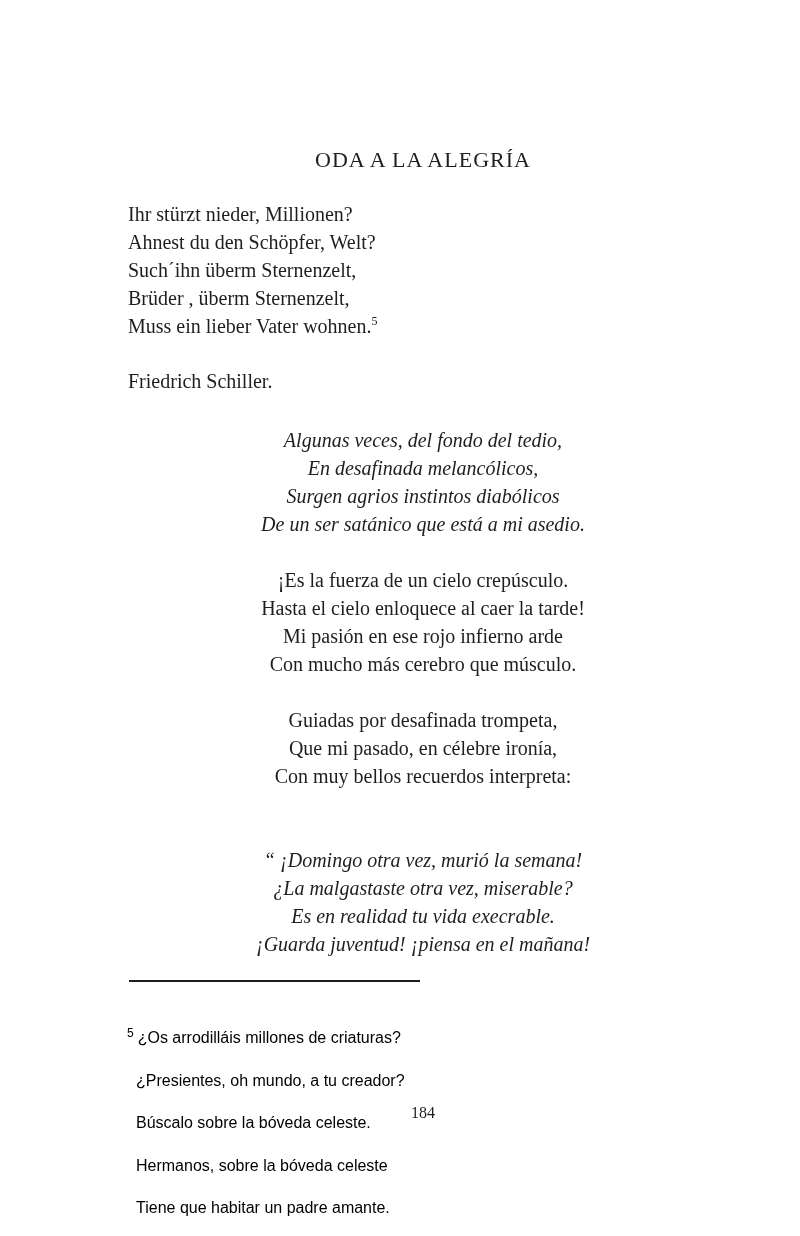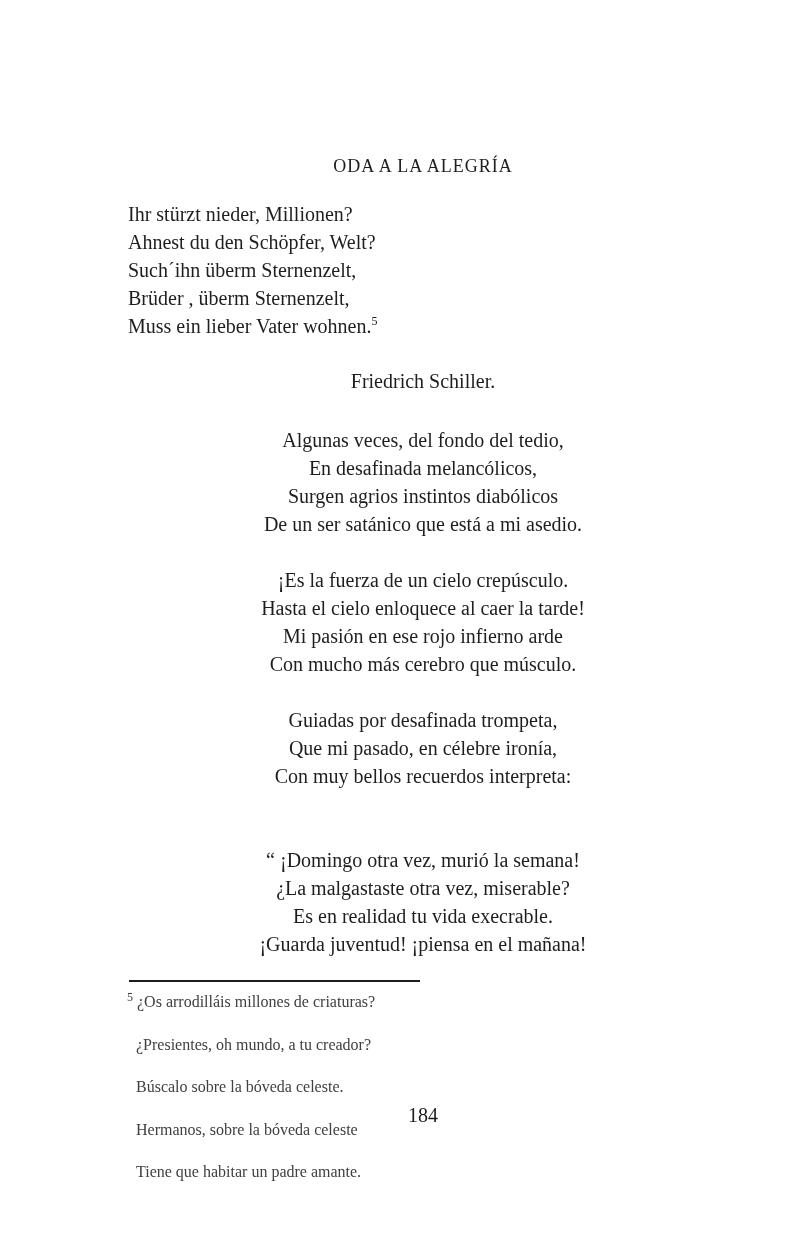--- a/index.html
+++ b/index.html
@@ -15,78 +15,78 @@
     color: #1e1e1e;
     font-family: "Liberation Serif", serif;
     overflow: hidden;
   }
   .block {
     position: absolute;
     left: 128px;
     width: 590px;
   }
   .title {
-    top: 144px;
+    top: 132px;
     text-align: center;
-    font-size: 18px;
+    font-size: 22px;
     letter-spacing: 1px;
     font-weight: normal;
   }
   .epigraph {
     top: 200px;
     font-size: 20px;
     line-height: 28px;
   }
   .epigraph sup {
     font-size: 12px;
     line-height: 0;
   }
   .attribution {
     top: 370px;
-    text-align: center;
+    text-align: left;
     font-size: 20px;
   }
   .stanza {
     text-align: center;
     font-size: 20px;
     line-height: 28px;
   }
-  .stanza-1 { top: 426px; }
+  .stanza-1 { top: 426px; font-style: italic; }
   .stanza-2 { top: 566px; }
   .stanza-3 { top: 706px; }
-  .stanza-4 { top: 846px; }
+  .stanza-4 { top: 846px; font-style: italic; }
   .footnote-rule {
     position: absolute;
     top: 980px;
     left: 129px;
     width: 291px;
     height: 2px;
     background: #1c1c1c;
   }
   .footnote {
     position: absolute;
-    top: 991px;
+    top: 1027px;
     left: 127px;
     width: 430px;
-    font-family: Liberation Serif, serif;
+    font-family: Liberation Sans, sans-serif;
     font-size: 16px;
     line-height: 21.5px;
-    color: #404040;
+    color: #000000;
   }
   .footnote .fn-first { padding-left: 0; }
   .footnote sup {
     font-size: 12px;
     line-height: 0;
     margin-right: 4px;
   }
   .footnote .fn-rest { padding-left: 9px; margin-top: 21px; }
   .page-number {
     top: 1104px;
     text-align: center;
-    font-size: 20px;
+    font-size: 16px;
   }
 </style>
 </head>
 <body>
 
 <div class="page">
 
   <h1 class="block title">ODA A LA ALEGRÍA</h1>
 
   <div class="block epigraph">

